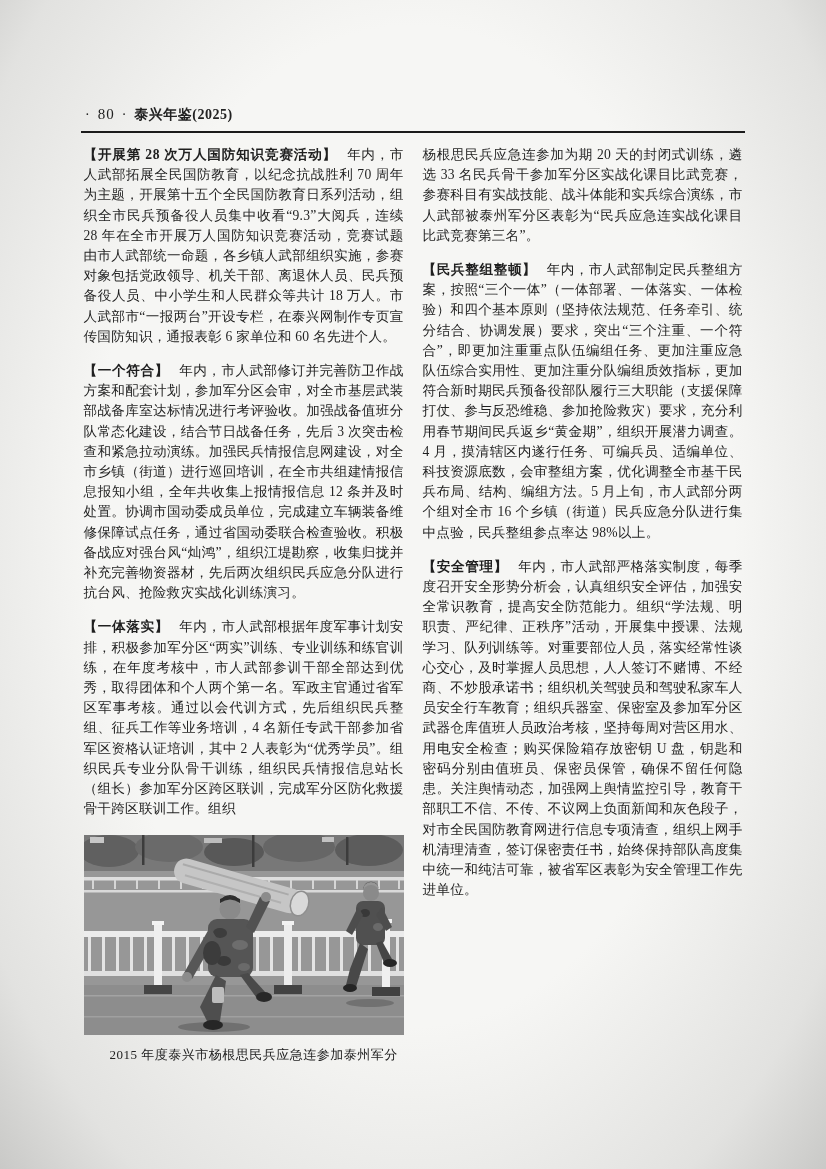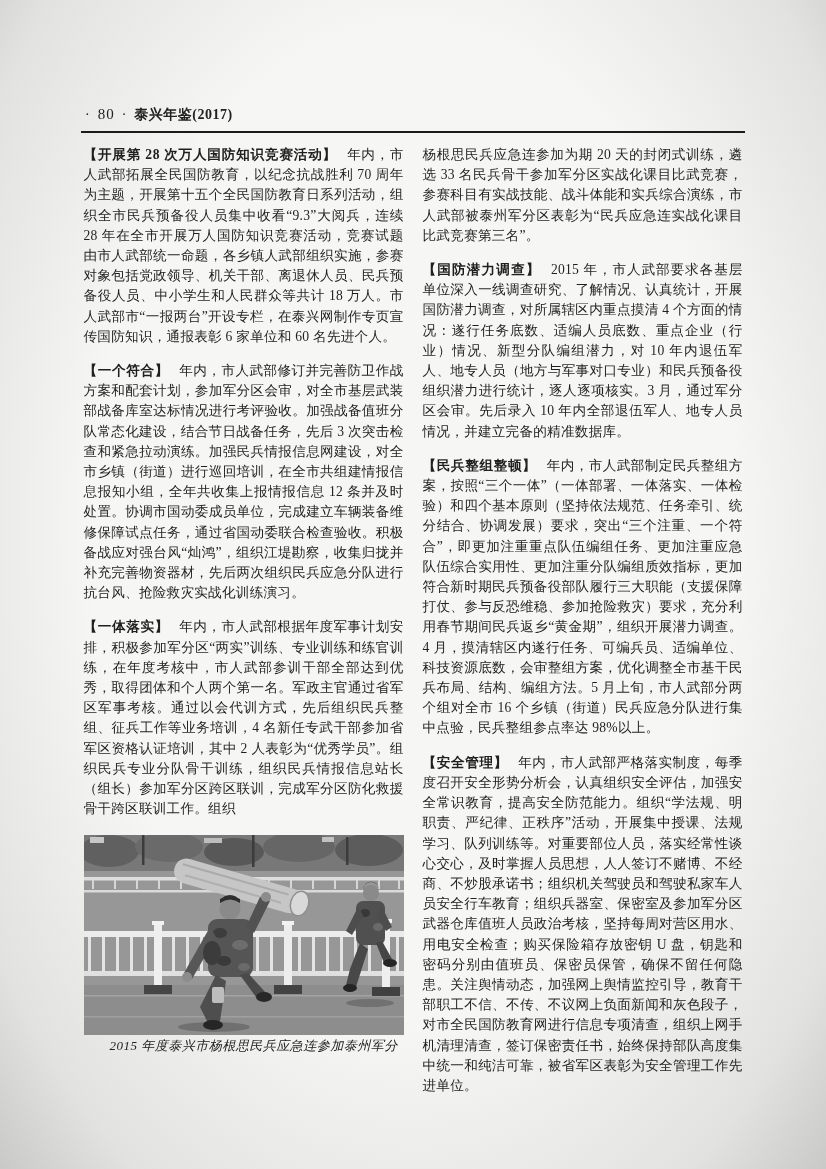--- a/index.html
+++ b/index.html
@@ -47,40 +47,39 @@
     color: #1f1f1f;
   }
   p { margin: 0; }
   .sec { margin-top: 14px; }
   .sec.first { margin-top: 3px; }
   .cont { margin-top: 3px; }
   .sec-title { font-weight: bold; margin-right: 0.75em; letter-spacing: 0.5px; }
   figure { margin: 15px 0 0 0; }
   figure svg { display: block; width: 320px; height: 200px; }
   figcaption {
-    margin-top: 0;
+    margin-top: 9px;
     font-size: 13px;
     line-height: 21px;
-    font-style: italic;
     letter-spacing: 0.5px;
     color: #222;
   }
   .cap-line1 { text-indent: 2em; }
   .cap-line2 { display: flex; justify-content: space-between; }
 </style>
 </head>
 <body>
 
 <div class="page">
 
   <div class="header-line">
     <span>·</span>
       <span class="pgnum">80</span>
       <span>·</span>
-      <span class="booktitle">泰兴年鉴(2017)</span>
+      <span class="booktitle">泰兴年鉴(2025)</span>
   </div>
   <div class="rule"></div>
 
   <div class="content">
 
     <div class="col">
       <p class="sec first"><b class="sec-title">【开展第 28 次万人国防知识竞赛活动】</b><span class="sec-text">年内，市人武部拓展全民国防教育，以纪念抗战胜利 70 周年为主题，开展第十五个全民国防教育日系列活动，组织全市民兵预备役人员集中收看“9.3”大阅兵，连续 28 年在全市开展万人国防知识竞赛活动，竞赛试题由市人武部统一命题，各乡镇人武部组织实施，参赛对象包括党政领导、机关干部、离退休人员、民兵预备役人员、中小学生和人民群众等共计 18 万人。市人武部市“一报两台”开设专栏，在泰兴网制作专页宣传国防知识，通报表彰 6 家单位和 60 名先进个人。</span></p>
 
       <p class="sec"><b class="sec-title">【一个符合】</b><span class="sec-text">年内，市人武部修订并完善防卫作战方案和配套计划，参加军分区会审，对全市基层武装部战备库室达标情况进行考评验收。加强战备值班分队常态化建设，结合节日战备任务，先后 3 次突击检查和紧急拉动演练。加强民兵情报信息网建设，对全市乡镇（街道）进行巡回培训，在全市共组建情报信息报知小组，全年共收集上报情报信息 12 条并及时处置。协调市国动委成员单位，完成建立车辆装备维修保障试点任务，通过省国动委联合检查验收。积极备战应对强台风“灿鸿”，组织江堤勘察，收集归拢并补充完善物资器材，先后两次组织民兵应急分队进行抗台风、抢险救灾实战化训练演习。</span></p>
 
@@ -223,21 +222,20 @@
         </svg>
         <figcaption>
           <div class="cap-line1">2015 年度泰兴市杨根思民兵应急连参加泰州军分</div>
         </figcaption>
       </figure>
     </div>
 
     <div class="col">
       <p class="cont">杨根思民兵应急连参加为期 20 天的封闭式训练，遴选 33 名民兵骨干参加军分区实战化课目比武竞赛，参赛科目有实战技能、战斗体能和实兵综合演练，市人武部被泰州军分区表彰为“民兵应急连实战化课目比武竞赛第三名”。</p>
 
-      <p class="sec"><b class="sec-title">【国防潜力调查】</b><span class="sec-text">2015 年，市人武部要求各基层单位深入一线调查研究、了解情况、认真统计，开展国防潜力调查，对所属辖区内重点摸清 4 个方面的情况：遂行任务底数、适编人员底数、重点企业（行业）情况、新型分队编组潜力，对 10 年内退伍军人、地专人员（地方与军事对口专业）和民兵预备役组织潜力进行统计，逐人逐项核实。3 月，通过军分区会审。先后录入 10 年内全部退伍军人、地专人员情况，并建立完备的精准数据库。</span></p>
 
       <p class="sec"><b class="sec-title">【民兵整组整顿】</b><span class="sec-text">年内，市人武部制定民兵整组方案，按照“三个一体”（一体部署、一体落实、一体检验）和四个基本原则（坚持依法规范、任务牵引、统分结合、协调发展）要求，突出“三个注重、一个符合”，即更加注重重点队伍编组任务、更加注重应急队伍综合实用性、更加注重分队编组质效指标，更加符合新时期民兵预备役部队履行三大职能（支援保障打仗、参与反恐维稳、参加抢险救灾）要求，充分利用春节期间民兵返乡“黄金期”，组织开展潜力调查。4 月，摸清辖区内遂行任务、可编兵员、适编单位、科技资源底数，会审整组方案，优化调整全市基干民兵布局、结构、编组方法。5 月上旬，市人武部分两个组对全市 16 个乡镇（街道）民兵应急分队进行集中点验，民兵整组参点率达 98%以上。</span></p>
 
       <p class="sec"><b class="sec-title">【安全管理】</b><span class="sec-text">年内，市人武部严格落实制度，每季度召开安全形势分析会，认真组织安全评估，加强安全常识教育，提高安全防范能力。组织“学法规、明职责、严纪律、正秩序”活动，开展集中授课、法规学习、队列训练等。对重要部位人员，落实经常性谈心交心，及时掌握人员思想，人人签订不赌博、不经商、不炒股承诺书；组织机关驾驶员和驾驶私家车人员安全行车教育；组织兵器室、保密室及参加军分区武器仓库值班人员政治考核，坚持每周对营区用水、用电安全检查；购买保险箱存放密钥 U 盘，钥匙和密码分别由值班员、保密员保管，确保不留任何隐患。关注舆情动态，加强网上舆情监控引导，教育干部职工不信、不传、不议网上负面新闻和灰色段子，对市全民国防教育网进行信息专项清查，组织上网手机清理清查，签订保密责任书，始终保持部队高度集中统一和纯洁可靠，被省军区表彰为安全管理工作先进单位。</span></p>
     </div>
 
   </div>
 </div>
 
 </body></html>

